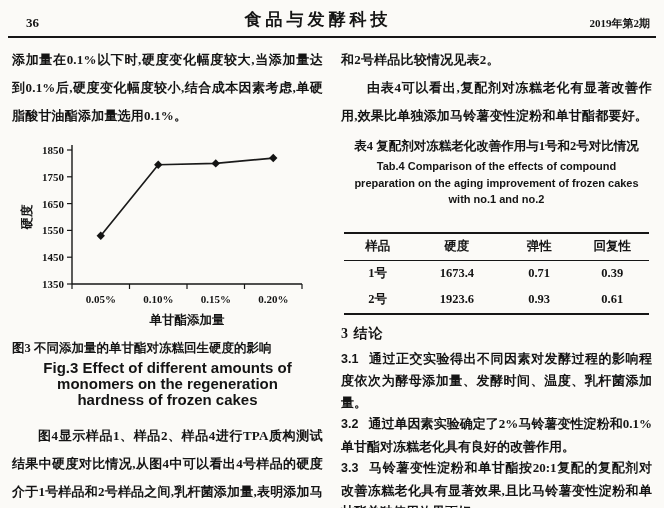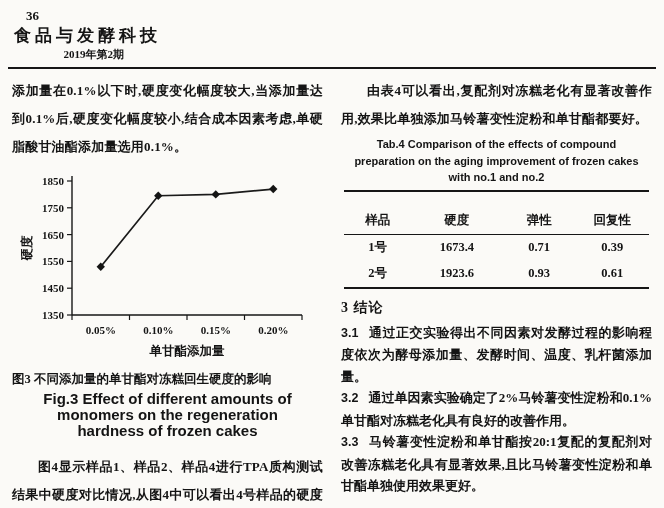--- a/index.html
+++ b/index.html
@@ -5,23 +5,22 @@
   * { margin:0; padding:0; box-sizing:border-box; }
   html,body { width:664px; height:508px; }
   body {
     background:#fbfaf7;
     color:#141414;
     font-family:"Liberation Serif","DejaVu Serif",serif;
     overflow:hidden;
   }
   
   .header {
-    display:flex; align-items:flex-start;
+    display:flex; align-items:flex-end;
     padding:8px 14px 3px 14px;
-    flex-direction:column;
   }
   .pagenum { font-weight:700; font-size:13px; margin-left:12px; width:70px; }
   .jtitle  { flex:1; text-align:center; font-weight:700; font-size:17px; letter-spacing:4px; }
   .issue   { width:110px; text-align:right; font-weight:700; font-size:11px; white-space:nowrap; }
   .header-rule { border-top:2.5px solid #161616; margin:2px 8px 0 8px; }
 
   
   .columns { display:flex; gap:18px; padding:8px 12px 0 12px; }
   .col { flex:1; min-width:0; }
 
@@ -42,29 +41,29 @@
     margin:3px 12px 14px 12px;
   }
   svg .tick { font:600 11px "Liberation Serif","DejaVu Serif",serif; fill:#141414; }
   svg .axis-label { font:700 12.5px "Liberation Serif","DejaVu Serif",serif; fill:#141414; }
 
   
   .tab-caption-zh { text-align:center; font-weight:700; font-size:12.5px; margin-top:8px; }
   .tab-caption-en {
     text-align:center; font-weight:700; font-size:11px; line-height:16.5px;
     font-family:"Liberation Sans","DejaVu Sans",sans-serif;
-    margin:3px 6px 4px 6px;
+    margin:3px 6px 24px 6px;
   }
   table.three-line {
     width:98%; margin:2px auto 10px auto; border-collapse:collapse;
     border-top:2.2px solid #161616; border-bottom:2.2px solid #161616;
     font-size:12.5px;
   }
   table.three-line th {
-    font-weight:700; padding:20px 2px 5px 2px; text-align:center;
+    font-weight:700; padding:4px 2px 5px 2px; text-align:center;
     border-bottom:1.4px solid #161616; font-size:12.5px;
   }
   table.three-line td { text-align:center; padding:4.5px 2px; font-weight:600; }
 
   
   .section-heading { font-weight:700; font-size:14px; margin:6px 0 5px 0; letter-spacing:1px; }
   .conclusion-item { font-size:13px; line-height:21.5px; font-weight:600; text-align:justify; }
   .conclusion-item .num { font-weight:700; margin-right:10px; font-family:"Liberation Sans","DejaVu Sans",sans-serif; font-size:12.5px; }
 </style>
 </head>
@@ -117,22 +116,24 @@
         </svg>
     </div>
 
     <div class="fig-caption-zh">图3  不同添加量的单甘酯对冻糕回生硬度的影响</div>
     <div class="fig-caption-en">Fig.3  Effect of different amounts of monomers on the regeneration hardness of frozen cakes</div>
 
     <p class="body-text indent">图4显示样品1、样品2、样品4进行TPA质构测试结果中硬度对比情况,从图4中可以看出4号样品的硬度介于1号样品和2号样品之间,乳杆菌添加量,表明添加马铃薯变性淀粉对改善淀粉老化有良好效果。</p>
   </div>
 
   <div class="col">
+    <p class="body-text">和2号样品比较情况见表2。</p>
     <p class="body-text indent">由表4可以看出,复配剂对冻糕老化有显著改善作用,效果比单独添加马铃薯变性淀粉和单甘酯都要好。</p>
 
+    <div class="tab-caption-zh">表4  复配剂对冻糕老化改善作用与1号和2号对比情况</div>
     <div class="tab-caption-en">Tab.4  Comparison of the effects of compound preparation on the aging improvement of frozen cakes with no.1 and no.2</div>
 
     <table class="three-line">
       <thead>
         <tr>
           <th style="width:22%">样品</th>
           <th style="width:30%">硬度</th>
           <th style="width:24%">弹性</th>
           <th style="width:24%">回复性</th>
         </tr>

